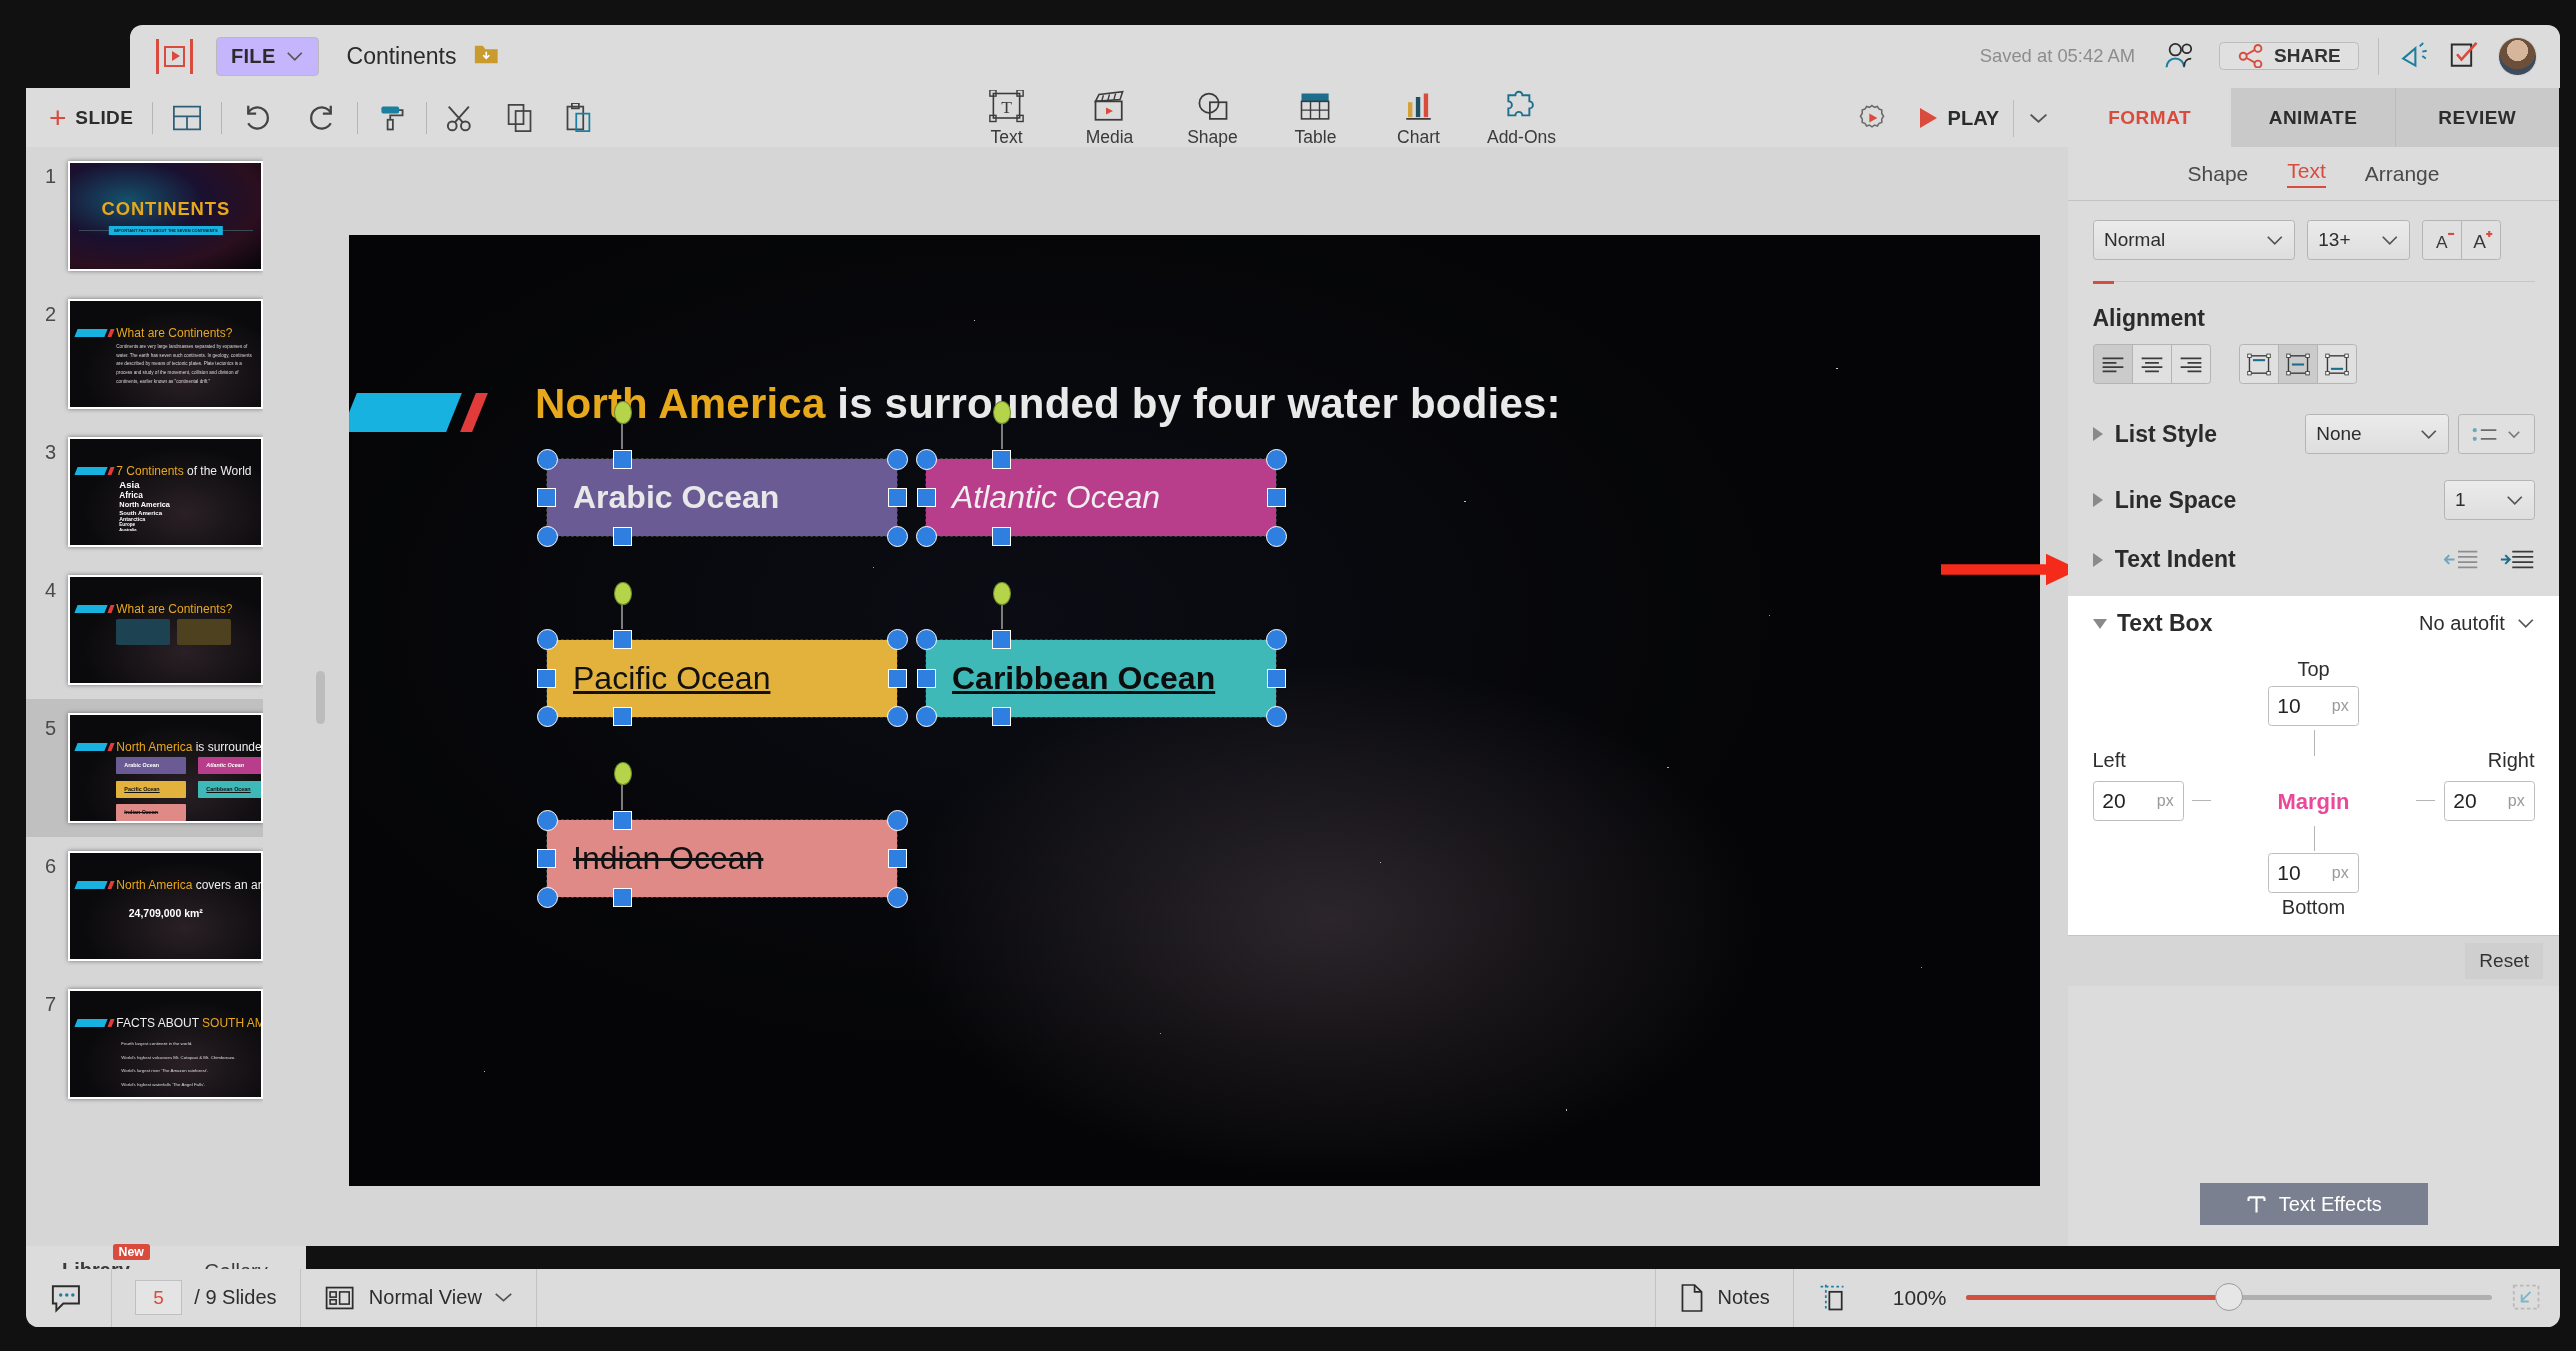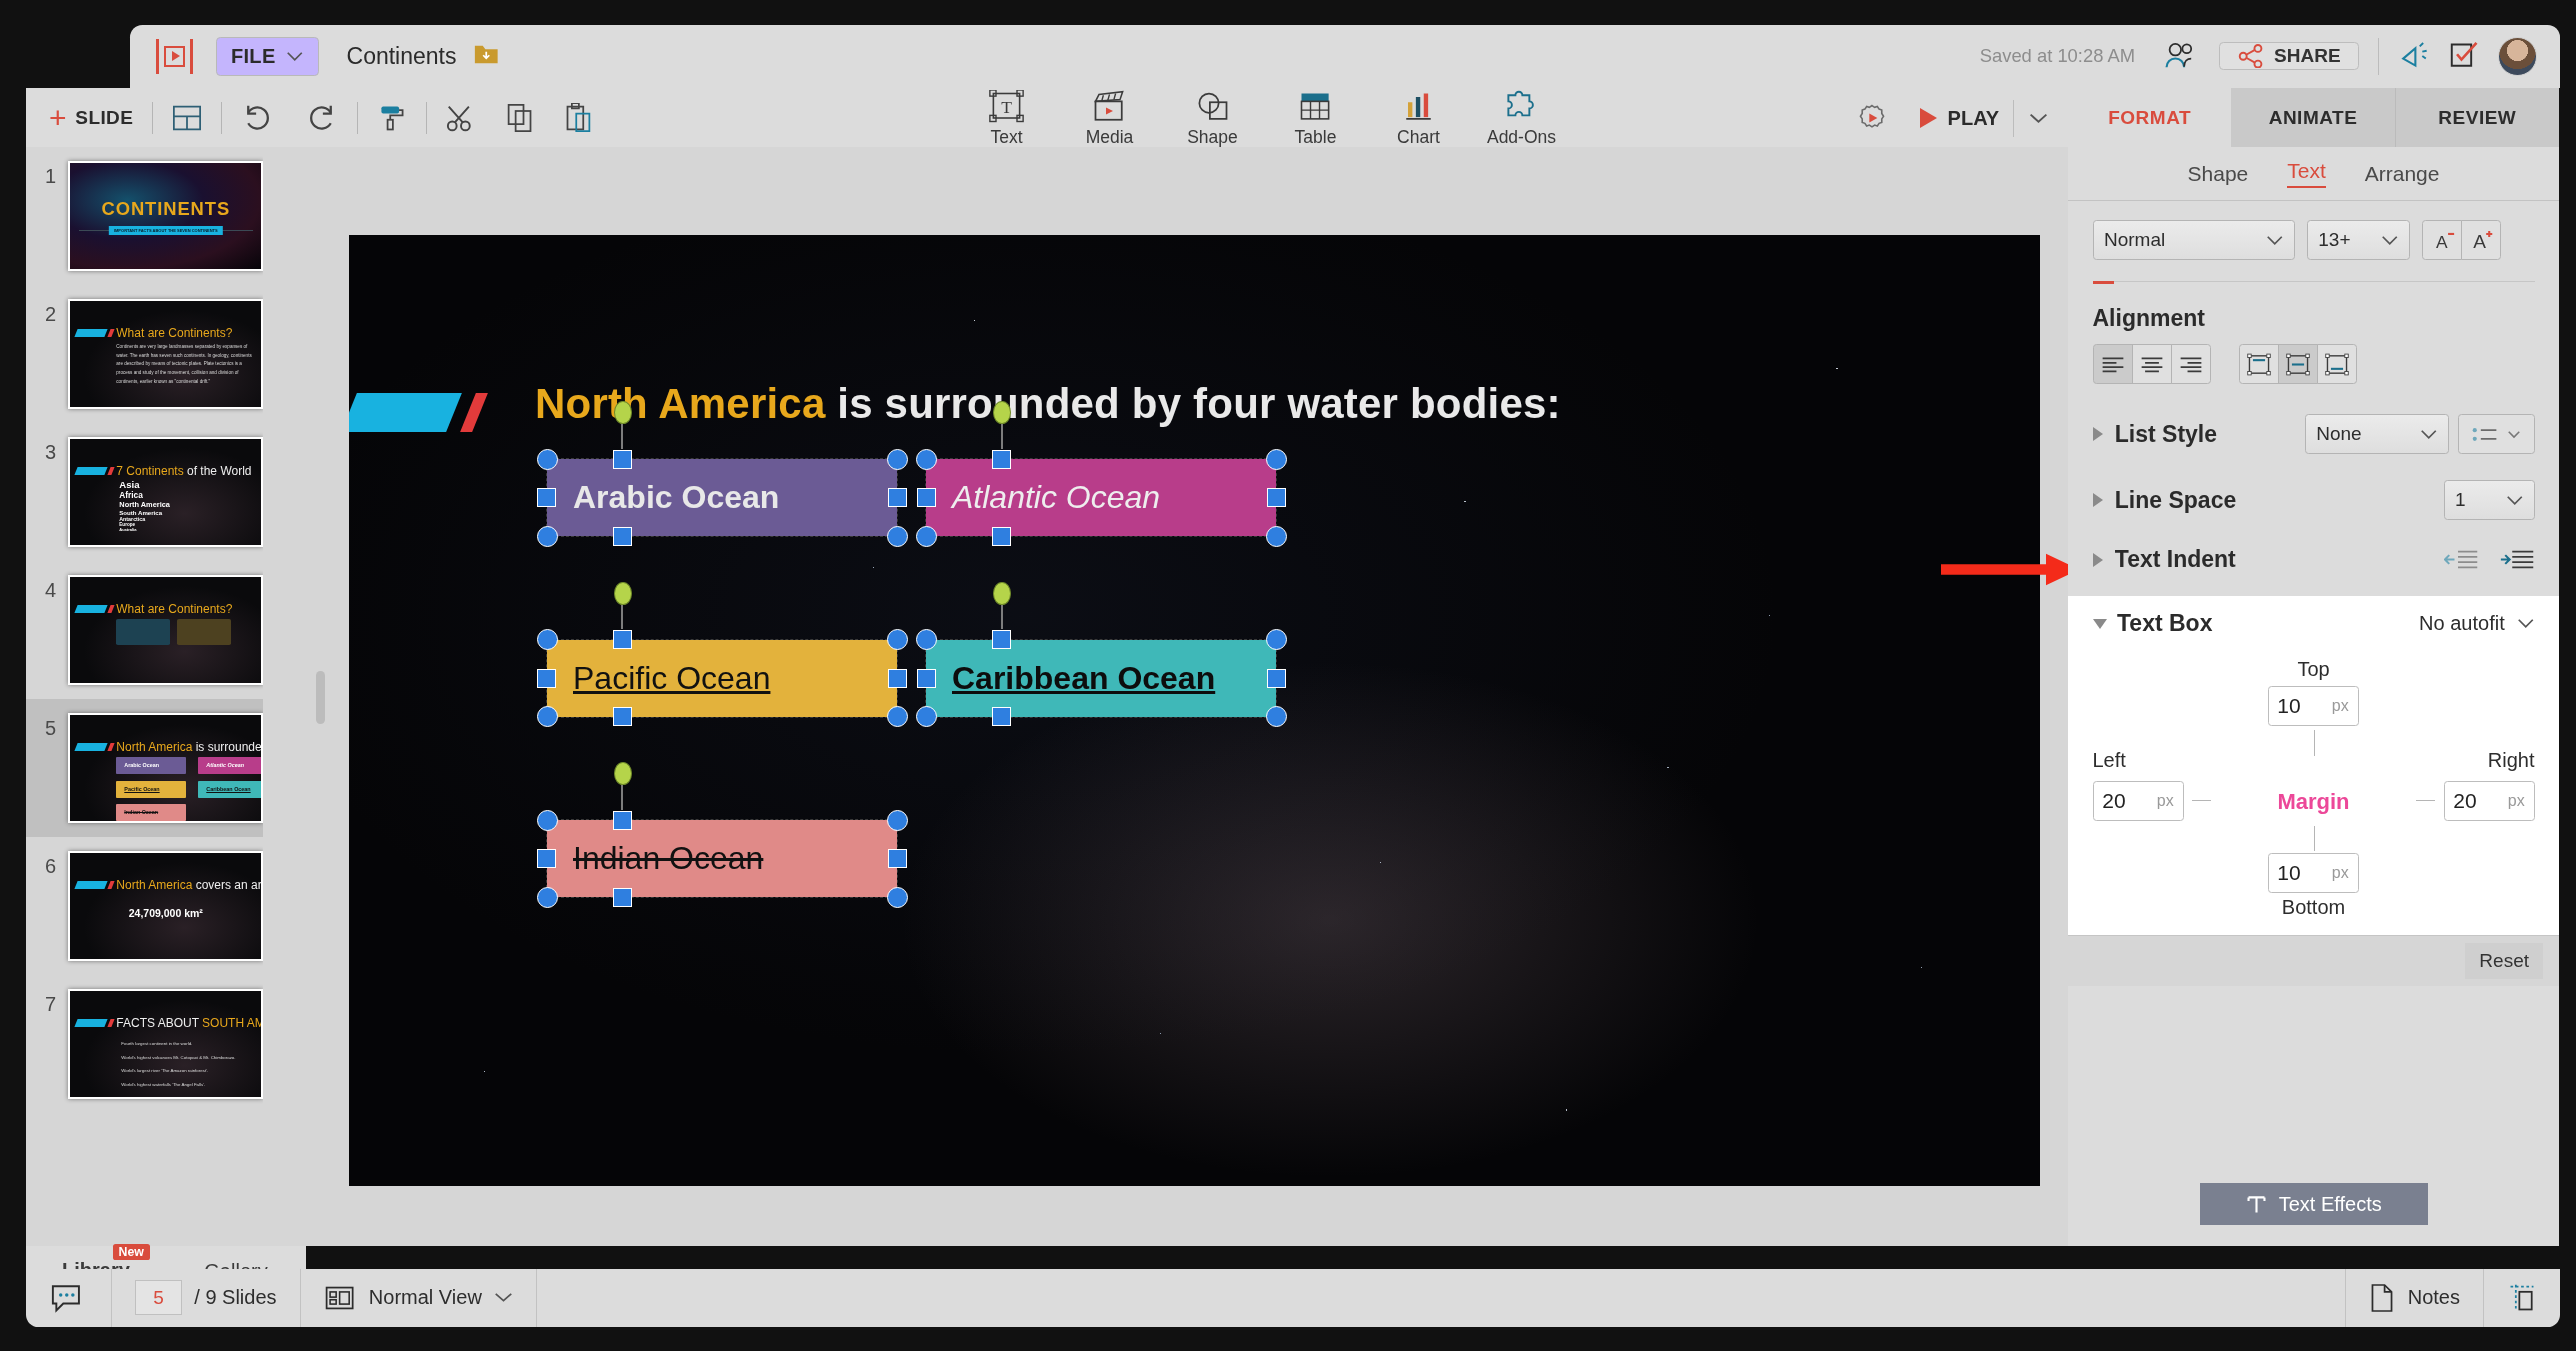--- a/index.html
+++ b/index.html
@@ -300,21 +300,21 @@
         </svg>
     </div>
     <div class="doc-title">Continents</div>
     <div class="doc-folder-icon">
       <svg width="24.5" height="23" viewBox="0 0 28 26">
           <path d="M1 4h9l3 4h14v16H1z" fill="#c99a2e"></path>
           <path d="M14 11v7M10.5 15l3.5 3.5L17.5 15" stroke="#fff" stroke-width="2" fill="none"></path>
         </svg>
     </div>
     <div class="tb-right">
-      <div class="saved-txt">Saved at 10:28 AM</div>
+      <div class="saved-txt">Saved at 05:42 AM</div>
       <div class="collab-icon">
         <svg width="37" height="30" viewBox="0 0 42 34">
           <circle cx="14" cy="11" r="6.5" fill="none" stroke="#2c2c2c" stroke-width="2"></circle>
           <path d="M4 31c0-6 4.5-10 10-10s10 4 10 10" fill="none" stroke="#1b7fa0" stroke-width="2.4"></path>
           <circle cx="27" cy="10" r="5" fill="none" stroke="#2c2c2c" stroke-width="2"></circle>
           <path d="M24 30c0-6 3.5-9 8-9" fill="none" stroke="#2c2c2c" stroke-width="2"></path>
         </svg>
       </div>
       <div class="share-btn">
         <svg width="26" height="24.5" viewBox="0 0 30 28">
@@ -922,16 +922,28 @@
           <path d="M18 2v8h8" fill="none" stroke="#2c2c2c" stroke-width="2"></path>
         </svg>
       <span style="font-size:20px;color:#2d2d2d;margin-left:12.3px">Notes</span>
     </div>
     <div class="st-cell" style="border-left:0.9px solid #c2c2c2;border-right:none">
       <svg width="30" height="30" viewBox="0 0 34 34">
         <path d="M4 4h26M10 2v30" stroke="#1b7fa0" stroke-width="2" stroke-dasharray="3 3"></path>
         <rect x="14" y="10" width="14" height="20" fill="none" stroke="#2c2c2c" stroke-width="2"></rect>
       </svg>
     </div>
+    <div class="st-cell" style="border-right:none;padding-right:17.5px">
+      <span style="font-size:21px;color:#2d2d2d">100%</span>
+      <div class="zoom-slider">
+        <div class="zs-track"></div>
+          <div class="zs-fill"></div>
+          <div class="zs-knob"></div>
+      </div>
+      <svg width="32" height="30" viewBox="0 0 36 34" style="cursor:pointer">
+        <rect x="3" y="3" width="28" height="26" fill="none" stroke="#b8b8b8" stroke-width="2" stroke-dasharray="4 3"></rect>
+        <path d="M22 10 L12 20 M12 13v8h8" stroke="#7fb5c9" stroke-width="2.2" fill="none"></path>
+      </svg>
+    </div>
   </div>
 
 </div>
 
 
 </body></html>

